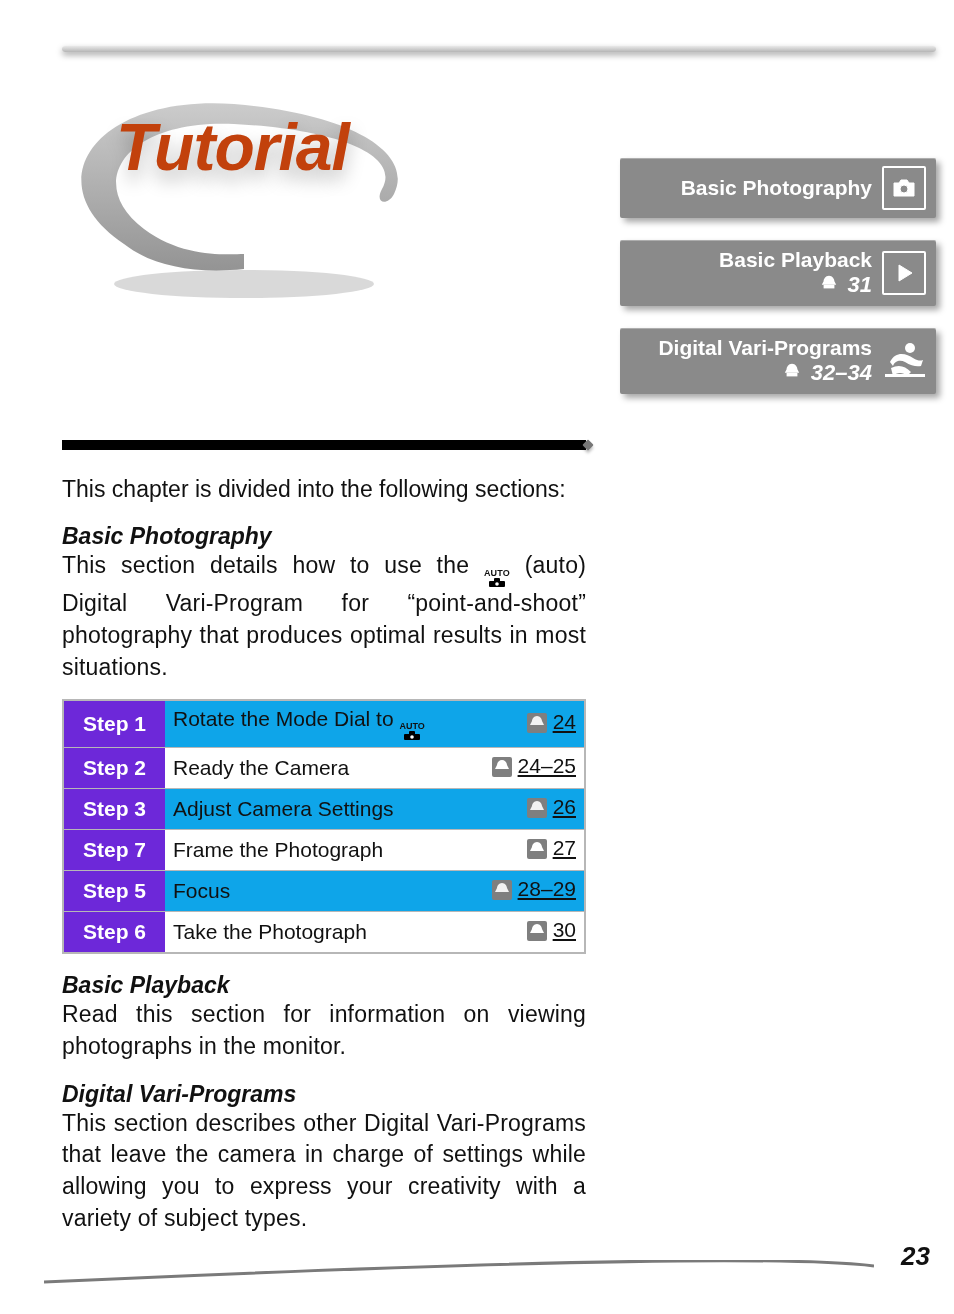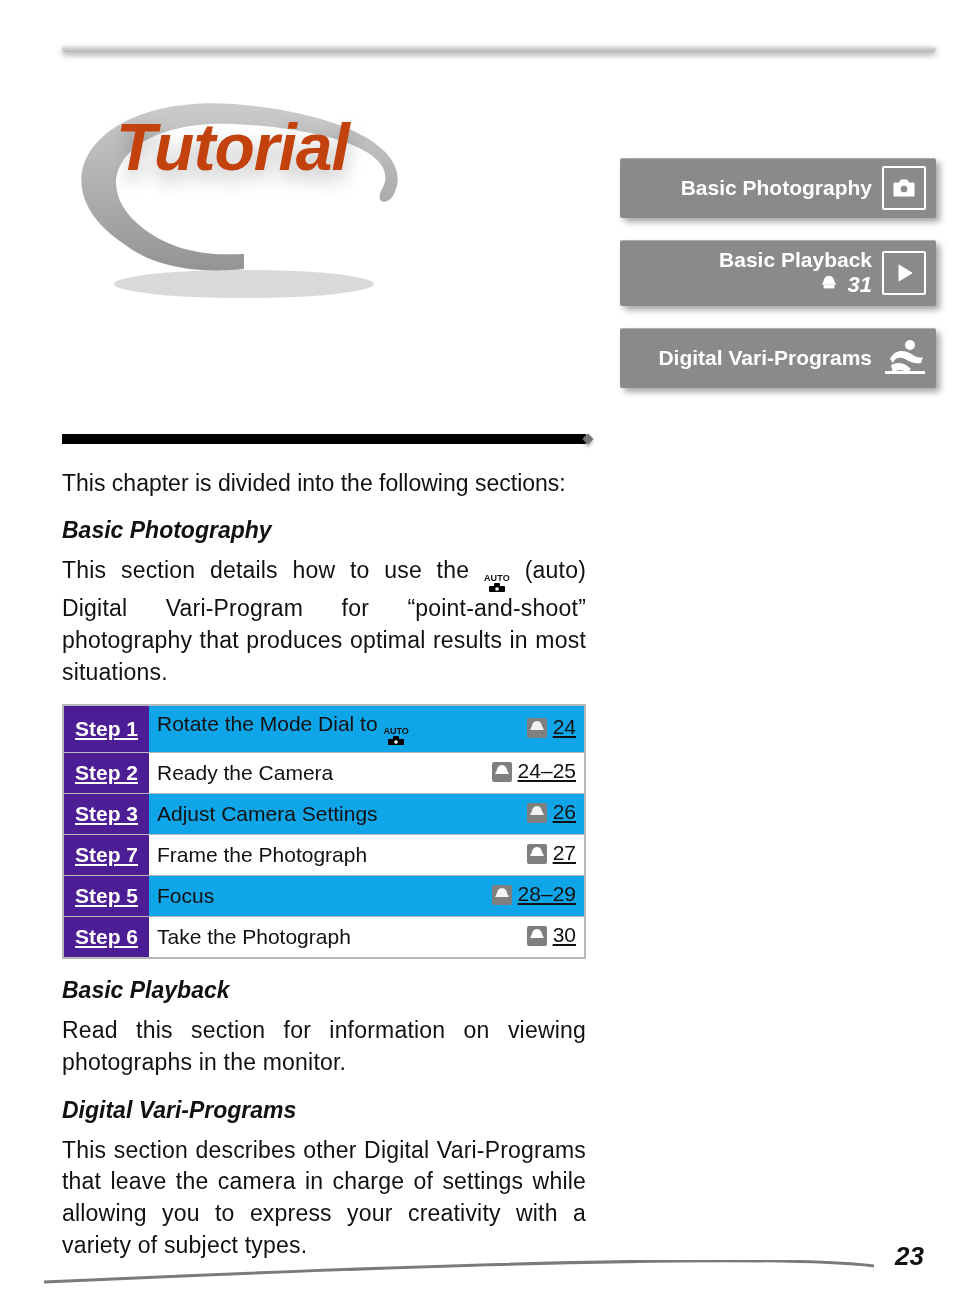--- a/index.html
+++ b/index.html
@@ -20,38 +20,38 @@
   .nav-item .nav-pages .ref-icon { font-style: normal; font-size: 18px; }
   .nav-icon-box { width: 44px; height: 44px; border: 2.5px solid #fff; border-radius: 2px; display: flex; align-items: center; justify-content: center; }
   .nav-icon-box svg { width: 28px; height: 28px; fill: #fff; stroke: #fff; }
   .nav-icon-figure { width: 44px; height: 44px; display:flex; align-items:center; justify-content:center; }
   .nav-icon-figure svg { width: 42px; height: 42px; fill:#fff; }
   .content { width: 524px; margin-top: 46px; }
   .rule2 { position: relative; height: 10px; background: #000; margin-bottom: 24px; }
   .rule2::after { content: ""; position:absolute; right:-6px; top:50%; width:8px; height:8px; background:#777; transform: translateY(-50%) rotate(45deg); border-radius: 1px; box-shadow: 2px 2px 3px rgba(0,0,0,.25); }
   .intro { font-size: 23px; line-height: 1.35; }
   .sect-title { font-size: 23px; font-style: italic; font-weight: 600; margin-top: 18px; }
-  .sect-text { font-size: 23px; line-height: 1.38; text-align: justify; letter-spacing:.2px;margin-top:11px; }
+  .sect-text { font-size: 23px; line-height: 1.38; text-align: justify; letter-spacing:.2px; }
   .auto-inline { display:inline-block; vertical-align:-3px; }
   .auto-inline .lbl { font-size: 9px; font-weight: 700; display:block; text-align:center; line-height:1; }
   .auto-inline svg { display:block; margin:0 auto; }
   .step-table { margin-top: 16px; width: 100%; border-collapse: collapse; border: 2px solid #b7b7b7; font-size: 21px; }
   .step-table tr { border: 1px solid #b7b7b7; }
   .step-table td { padding: 6px 8px; }
   .step-table tr.z0 td.desc, .step-table tr.z0 td.pg { background: #0ea5e9; }
   .step-table tr.z1 td.desc, .step-table tr.z1 td.pg { background: #fff; }
-  .step-table td.step { width: 86px; background: #4c1d95; color: #fff; font-weight: 700; text-align:center;text-decoration:underline; }
+  .step-table td.step { width: 102px; background: #6d28d9; color: #fff; font-weight: 700; text-align:center; }
   .step-table td.desc { }
   .step-table td.pg { width: 108px; white-space: nowrap; text-align: right; text-decoration: underline; }
   .ref-icon-td { display:inline-block; vertical-align:-4px; margin-right:6px; }
   .step-table tr.z0 .ref-icon-td svg rect { fill:#7f7f7f; }
   .step-table tr.z0 .ref-icon-td svg path, .step-table tr.z0 .ref-icon-td svg circle { fill: #f2f2f2; }
   .step-table tr.z1 .ref-icon-td svg rect { fill:#7f7f7f; }
   .step-table tr.z1 .ref-icon-td svg path, .step-table tr.z1 .ref-icon-td svg circle { fill: #fff; }
-  .pagenum { position: absolute; bottom: 42px; right: 30px; font-size: 26px; font-weight: 800; font-style: italic; }
+  .pagenum { position: absolute; bottom: 42px; right: 24px; font-size: 26px; font-weight: 800; font-style: italic; }
   .pagecircle { position:absolute; bottom:30px; right: 80px; width: 830px; height: 24px; }
   .pagecircle svg { width:100%; height:100%; }
 </style>
 </head>
 <body>
 <div class="page">
 
 <div class="top-rule">
       <div class="bar"></div>
     </div>
@@ -100,20 +100,29 @@
       <div class="nav-icon-box">
         <svg viewBox="0 0 28 28">
               <polygon points="9,6 22,14 9,22" fill="#fff"></polygon>
             </svg>
       </div>
     </div>
 
     <div class="nav-item">
       <div class="text-col">
         <div class="nav-title">Digital Vari-Programs</div>
+        <div class="nav-pages">
+          <span class="ref-icon">
+            <svg width="18" height="18" viewBox="0 0 20 20">
+                  <path d="M10 2 C6 2 4 6 4 8 L2 12 H18 L16 8 C16 6 14 2 10 2 Z" fill="#fff"></path>
+                  <rect x="4" y="12" width="12" height="4" fill="#fff"></rect>
+                </svg>
+          </span>
+          <span>32–34</span>
+        </div>
       </div>
       <div class="nav-icon-figure">
         <svg viewBox="0 0 42 42">
               <circle cx="27" cy="8" r="5" fill="#fff"></circle>
               <path d="M7 22 C 13 10, 24 14, 30 18 C 36 22, 40 20, 40 20 L 38 26 C 34 27, 28 26, 22 22 C 18 20, 12 20, 10 26 Z" fill="#fff"></path>
               <path d="M8 28 C 16 24, 22 26, 28 32 L 24 36 C 20 32, 14 32, 10 36 Z" fill="#fff"></path>
               <rect x="2" y="34" width="40" height="3" fill="#fff"></rect>
             </svg>
       </div>
     </div>

